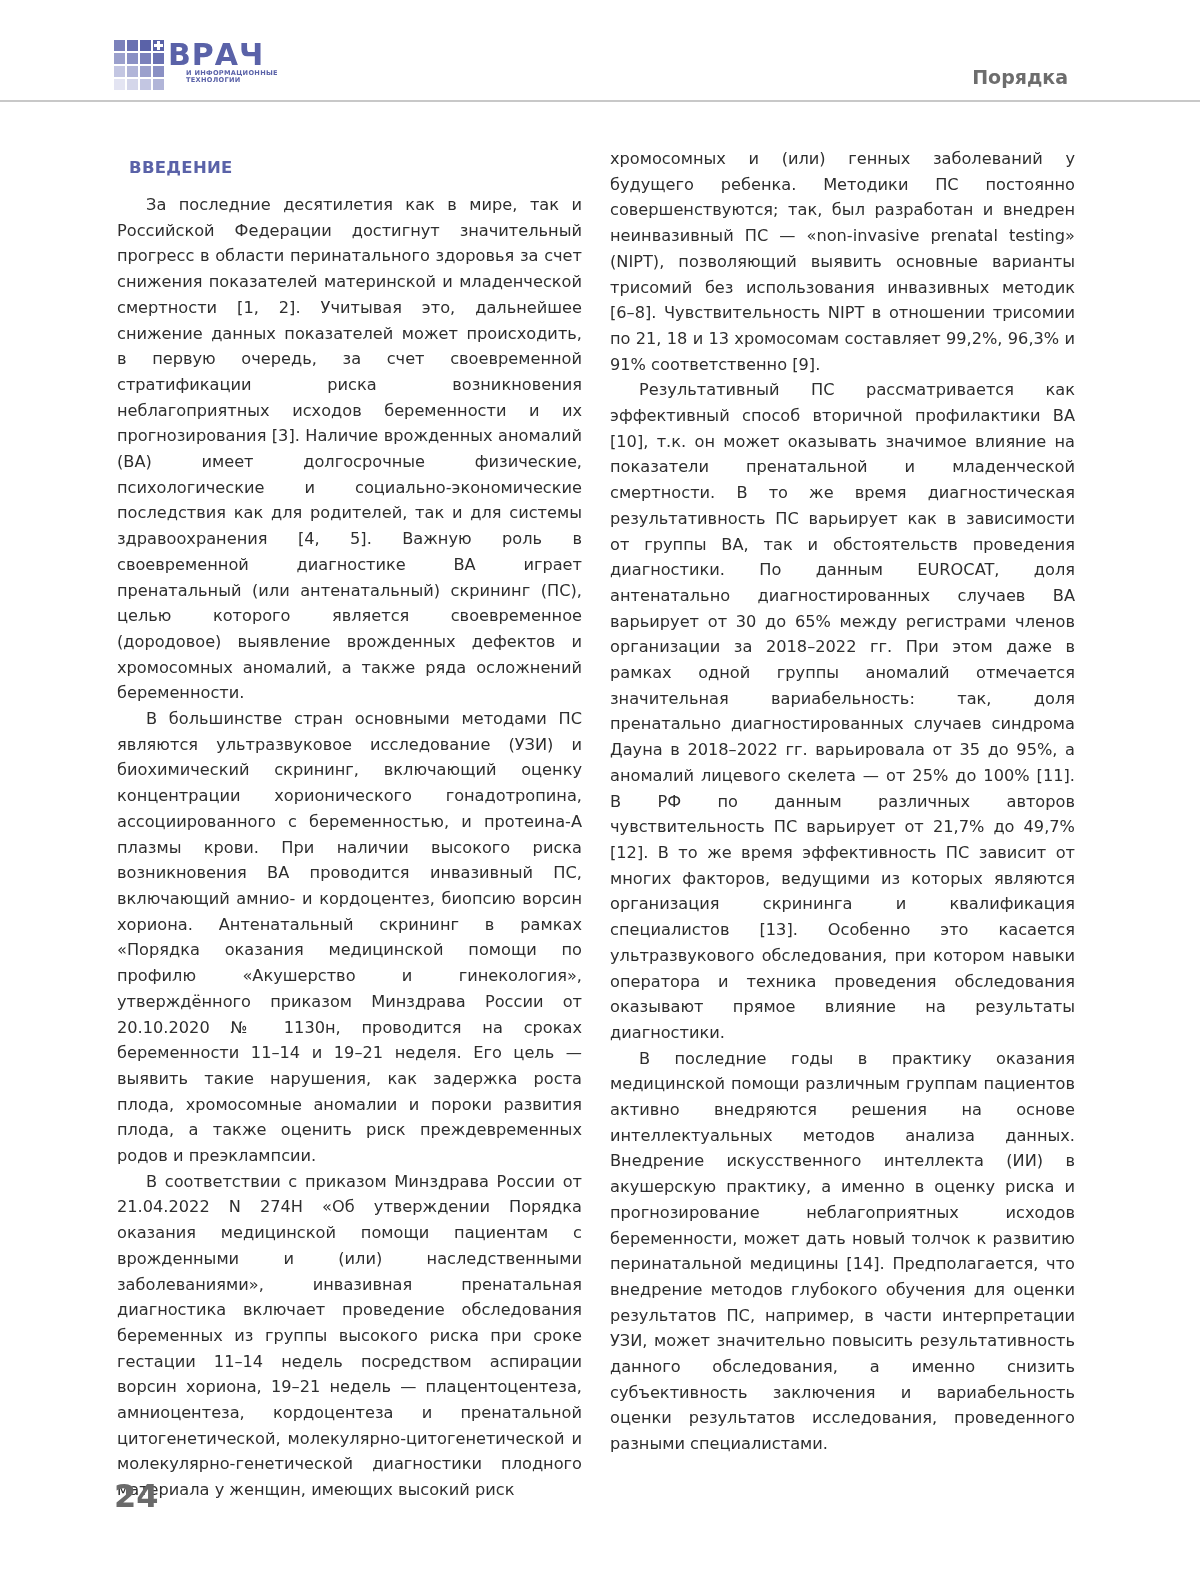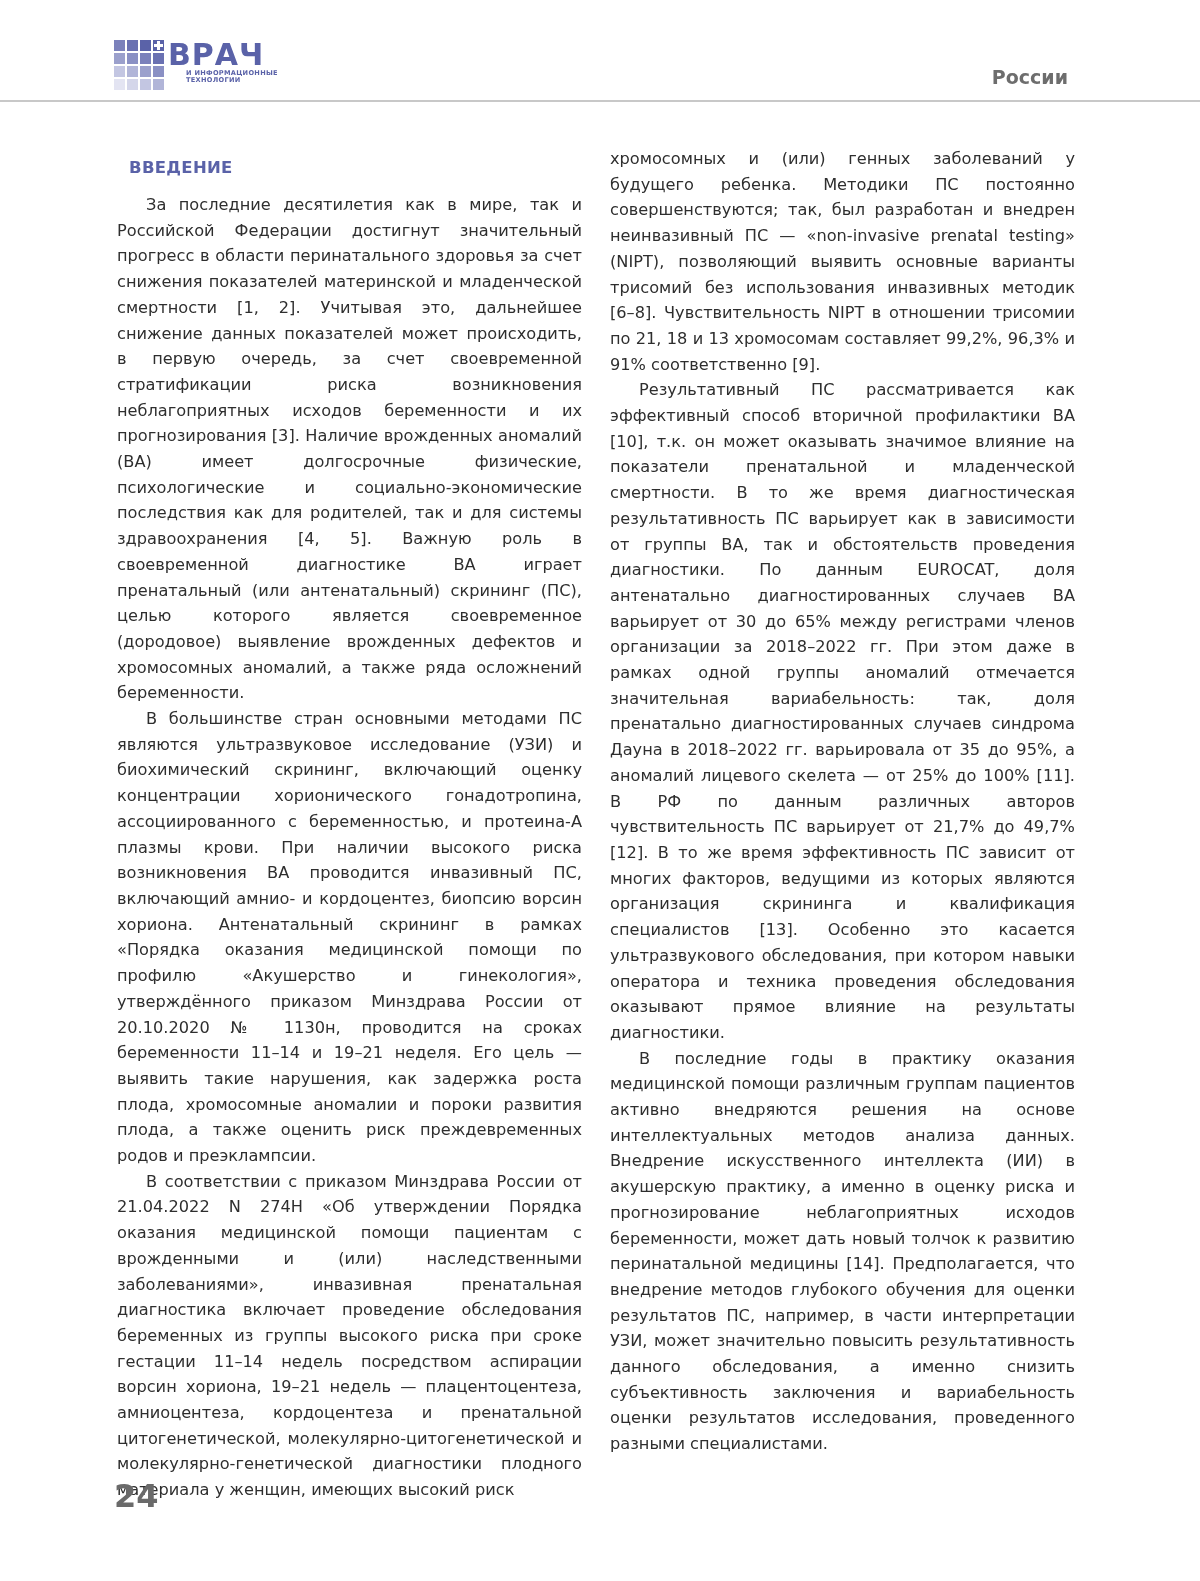--- a/index.html
+++ b/index.html
@@ -53,21 +53,21 @@
         <span style="background:#d4d6ea"></span>
         <span style="background:#c3c6e2"></span>
         <span style="background:#b1b5d8"></span>
     </div>
     <div class="logo-text">
       <span class="logo-title">ВРАЧ</span>
       <span class="logo-sub">И ИНФОРМАЦИОННЫЕ</span>
       <span class="logo-sub">ТЕХНОЛОГИИ</span>
     </div>
   </div>
-  <div class="section-label">России</div>
+  <div class="section-label">Порядка</div>
   <div class="header-rule"></div>
 </div>
 
 <div class="col col-left">
   <h2 class="heading">ВВЕДЕНИЕ</h2>
   <p class="para">За последние десятилетия как в мире, так и Российской Федерации достигнут значительный прогресс в области перинатального здоровья за счет снижения показателей материнской и младенческой смертности [1, 2]. Учитывая это, дальнейшее снижение данных показателей может происходить, в первую очередь, за счет своевременной стратификации риска возникновения неблагоприятных исходов беременности и их прогнозирования [3]. Наличие врожденных аномалий (ВА) имеет долгосрочные физические, психологические и социально-экономические последствия как для родителей, так и для системы здравоохранения [4, 5]. Важную роль в своевременной диагностике ВА играет пренатальный (или антенатальный) скрининг (ПС), целью которого является своевременное (дородовое) выявление врожденных дефектов и хромосомных аномалий, а также ряда осложнений беременности.</p>
   <p class="para">В большинстве стран основными методами ПС являются ультразвуковое исследование (УЗИ) и биохимический скрининг, включающий оценку концентрации хорионического гонадотропина, ассоциированного с беременностью, и протеина-А плазмы крови. При наличии высокого риска возникновения ВА проводится инвазивный ПС, включающий амнио- и кордоцентез, биопсию ворсин хориона. Антенатальный скрининг в рамках «Порядка оказания медицинской помощи по профилю «Акушерство и гинекология», утверждённого приказом Минздрава России от 20.10.2020 № 1130н, проводится на сроках беременности 11–14 и 19–21 неделя. Его цель — выявить такие нарушения, как задержка роста плода, хромосомные аномалии и пороки развития плода, а также оценить риск преждевременных родов и преэклампсии.</p>
   <p class="para">В соответствии с приказом Минздрава России от 21.04.2022 N 274Н «Об утверждении Порядка оказания медицинской помощи пациентам с врожденными и (или) наследственными заболеваниями», инвазивная пренатальная диагностика включает проведение обследования беременных из группы высокого риска при сроке гестации 11–14 недель посредством аспирации ворсин хориона, 19–21 недель — плацентоцентеза, амниоцентеза, кордоцентеза и пренатальной цитогенетической, молекулярно-цитогенетической и молекулярно-генетической диагностики плодного материала у женщин, имеющих высокий риск</p>
 </div>
 

